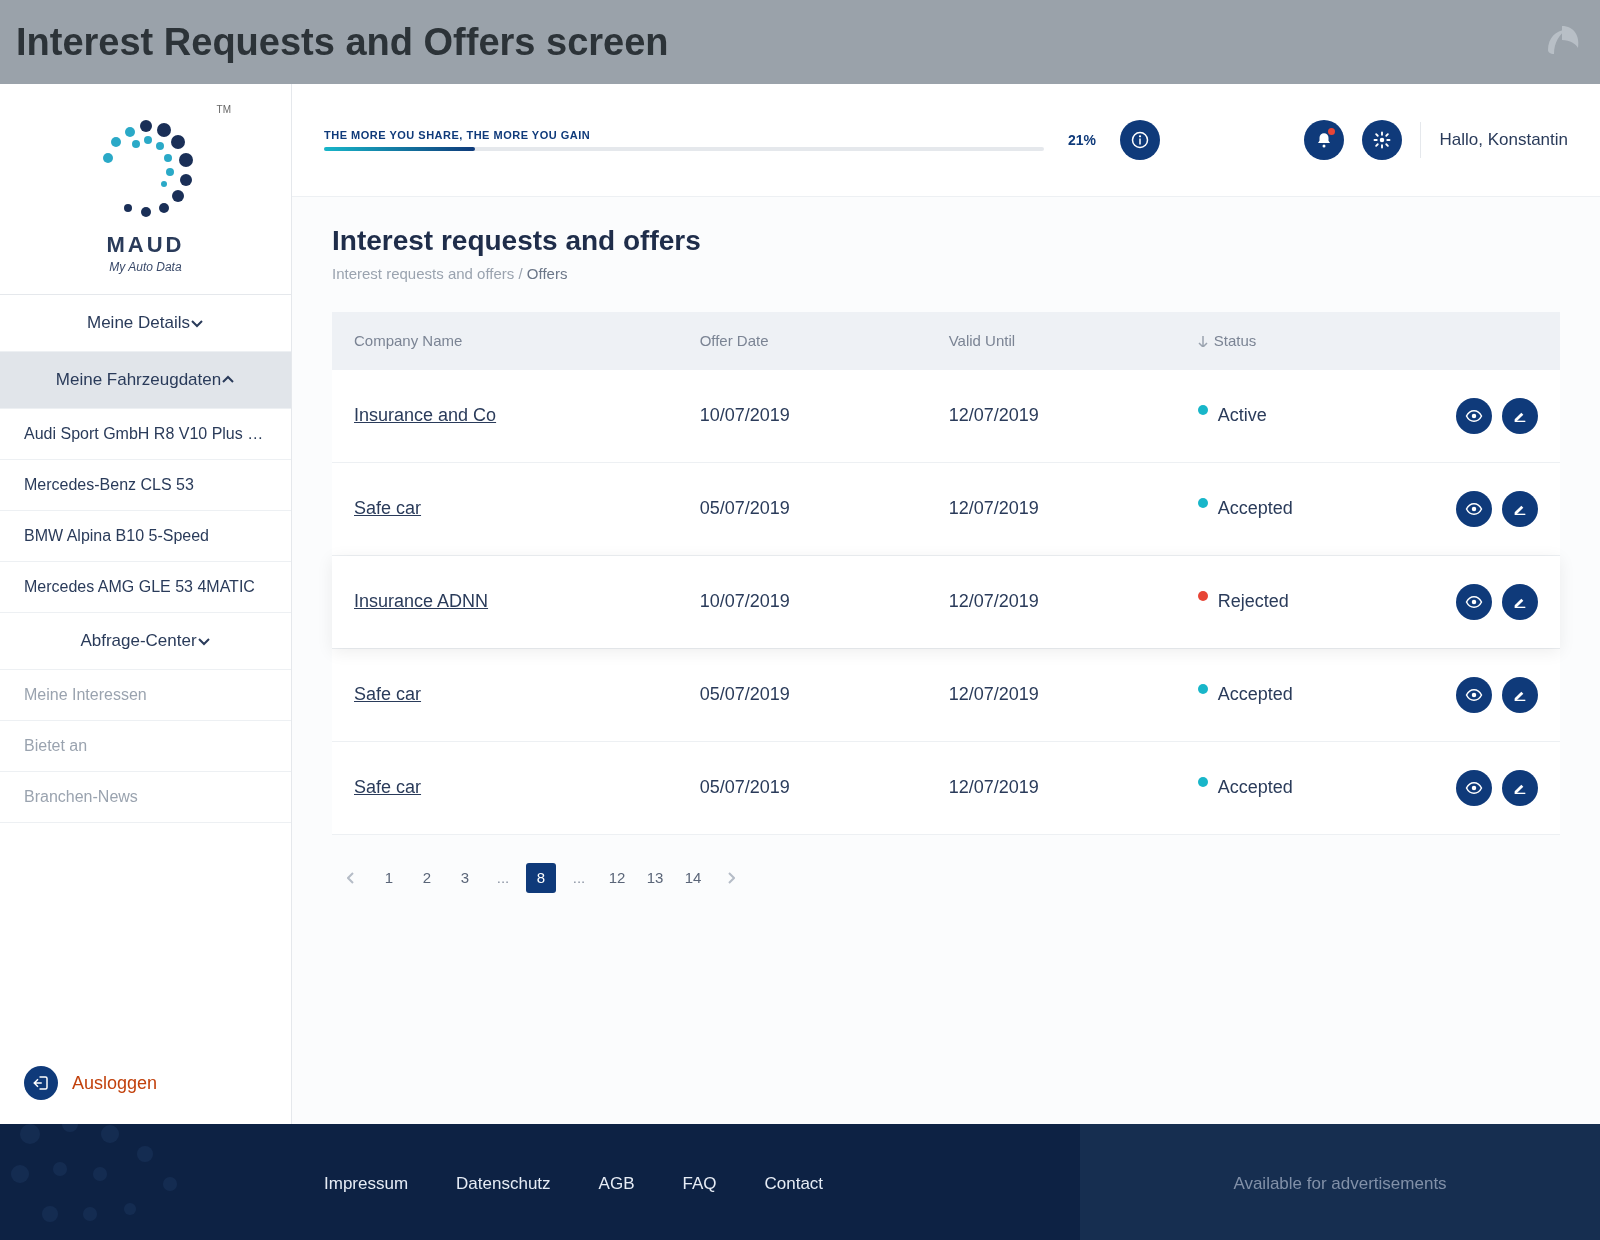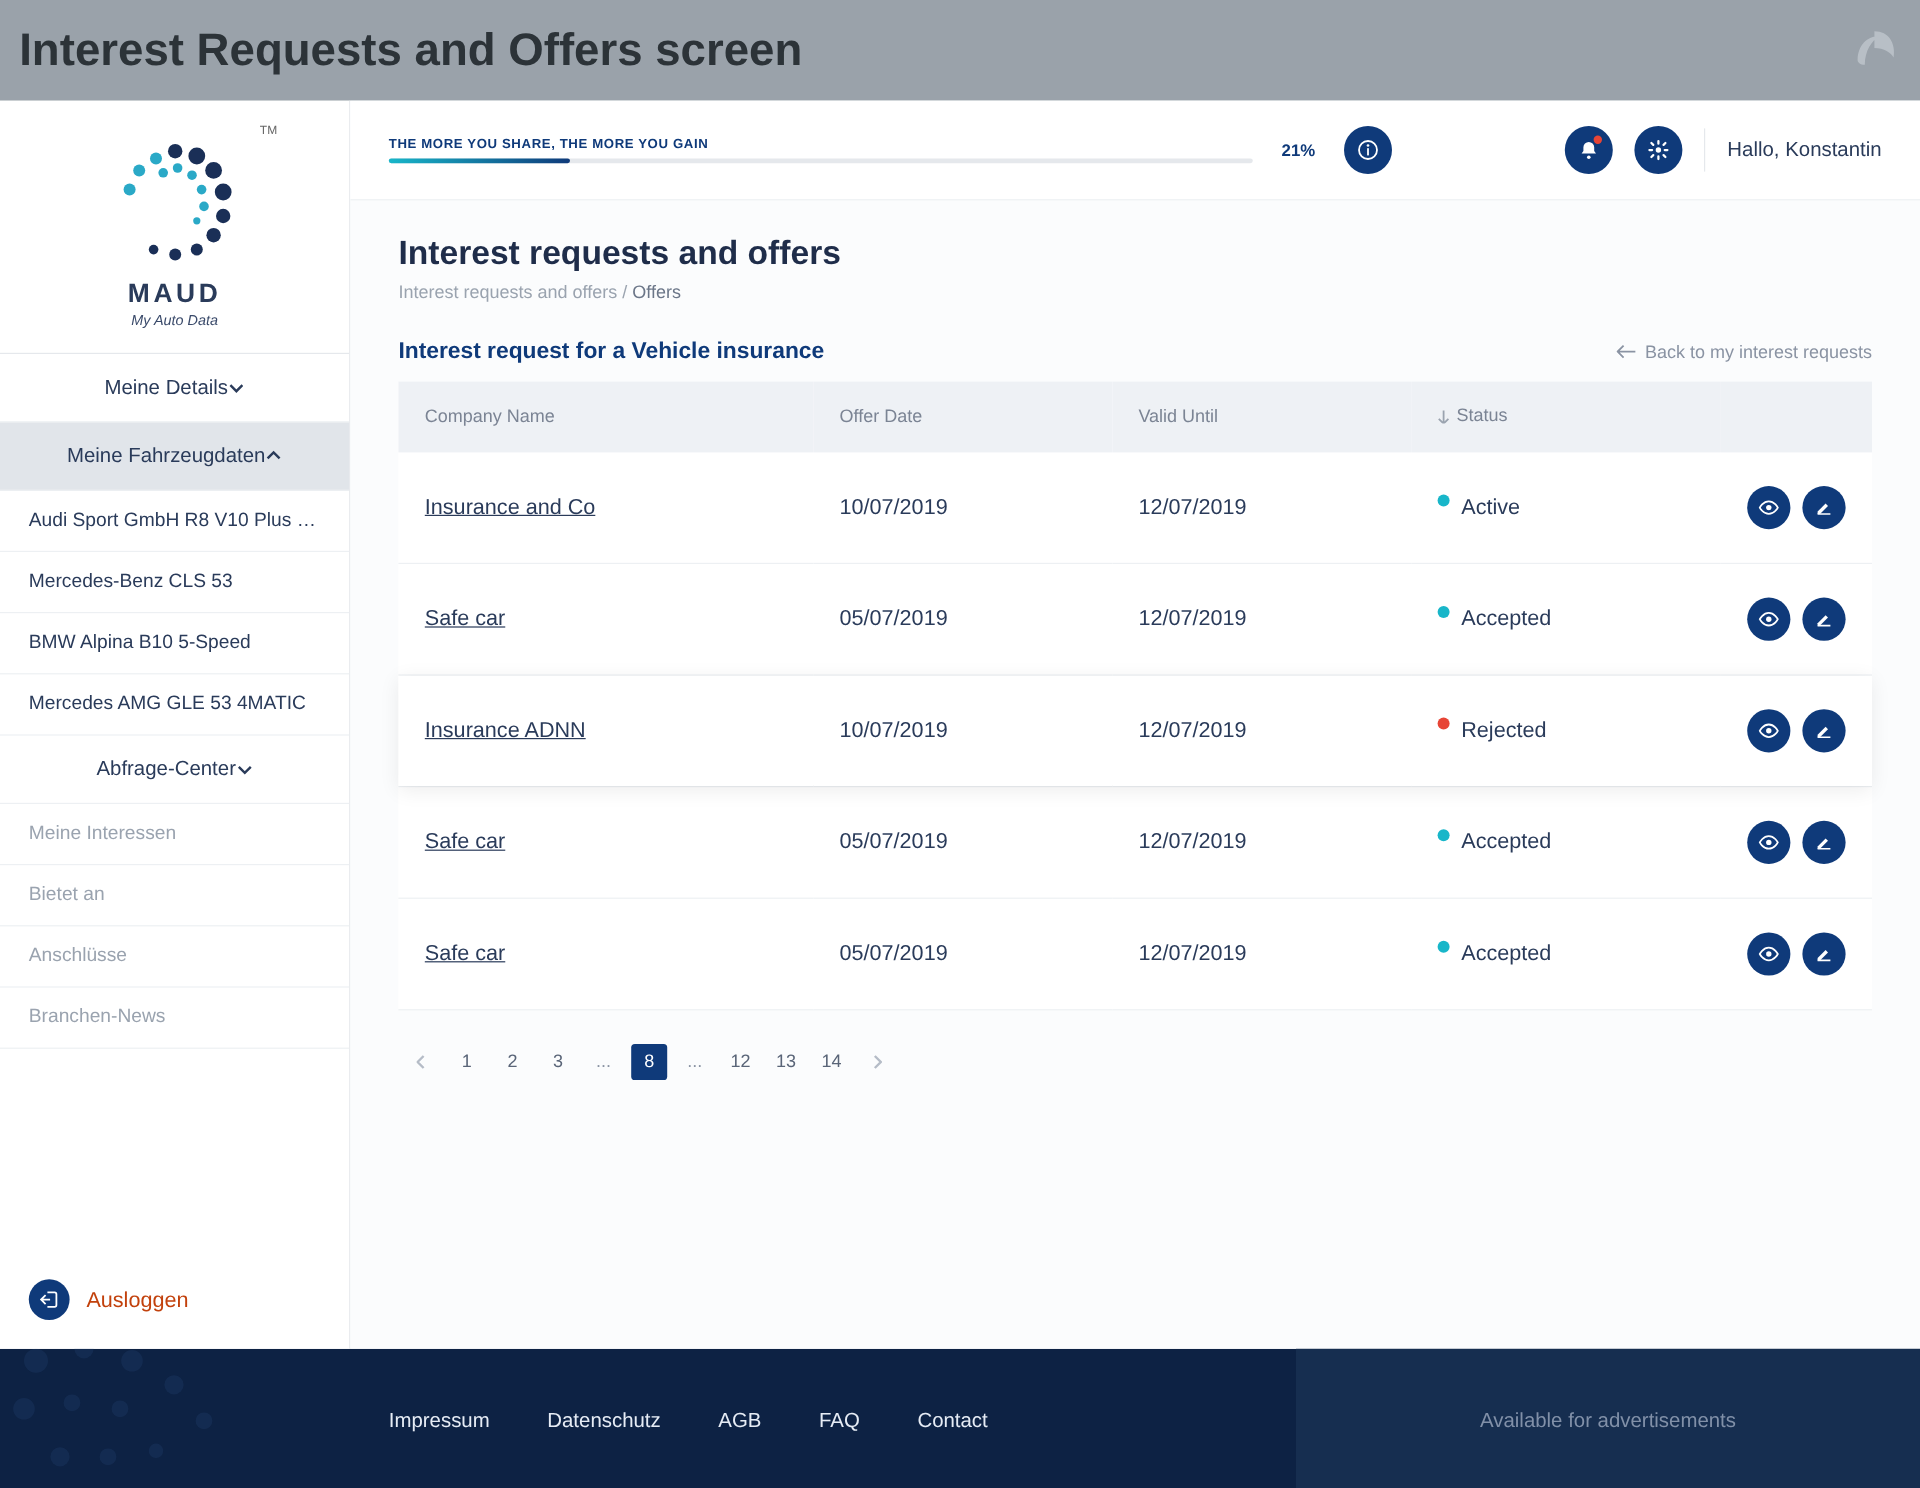--- a/index.html
+++ b/index.html
@@ -19,21 +19,21 @@
   .nav-item { display:flex; align-items:center; justify-content:center; padding:18px 24px; font-size:17px; color:#2a3b5a; cursor:pointer; border-bottom:1px solid #edf0f3;}
   .nav-item.expanded { background:#e1e5ea;}
   .chev { width:14px; height:14px; }
   .nav-sub { padding:16px 24px; font-size:16px; color:#2a3b5a; border-bottom:1px solid #edf0f3; cursor:pointer; white-space:nowrap; overflow:hidden; text-overflow:ellipsis;}
   .nav-sub.muted { color:#9aa3af; }
   .sidebar-spacer { flex:1;}
   .logout { display:flex; align-items:center; gap:14px; padding:24px; font-size:18px; color:#c2410c; cursor:pointer;}
   .logout-icon { width:34px;height:34px; border-radius:50%; background:#0f3a7a; display:flex;align-items:center;justify-content:center;}
   
   .main { flex:1; display:flex; flex-direction:column; background:#fbfcfd;}
-  .topbar { display:flex; align-items:center; padding:21px 32px; background:#fff; border-bottom:1px solid #edf0f3; gap:24px;}
+  .topbar { display:flex; align-items:center; padding:36px 32px; background:#fff; border-bottom:1px solid #edf0f3; gap:24px;}
   .progress-wrap { flex:1; display:flex; flex-direction:column; gap:6px;}
   .progress-label { font-size:11px; letter-spacing:0.5px; color:#0f3a7a; font-weight:700; text-transform:uppercase;}
   .progress-bar { height:4px; background:#e5e8ec; border-radius:2px; position:relative; width:720px;}
   .progress-fill { position:absolute; left:0; top:0; bottom:0; width:21%; background:linear-gradient(90deg,#18b6c9,#0f3a7a); border-radius:2px;}
   .progress-pct { font-size:14px; color:#0f3a7a; font-weight:700;}
   .topbar-right { display:flex; align-items:center; gap:18px;}
   .icon-btn { width:40px;height:40px; border-radius:50%; background:#0f3a7a; display:flex;align-items:center;justify-content:center; cursor:pointer;}
   .divider-v { width:1px; height:36px; background:#e5e8ec;}
   .greet { font-size:17px; color:#2a3b5a;}
   .content { padding:28px 40px 20px;}
@@ -137,21 +137,20 @@
         <div class="nav-item">
           <span>Abfrage-Center</span>
       <span>
         <svg class="chev" viewBox="0 0 14 14">
               <path d="M2 5l5 5 5-5" fill="none" stroke="#2a3b5a" stroke-width="2"></path>
             </svg>
       </span>
         </div>
         <div class="nav-sub muted">Meine Interessen</div>
         <div class="nav-sub muted">Bietet an</div>
-        <div class="nav-sub muted">Anschlüsse</div>
         <div class="nav-sub muted">Branchen-News</div>
       </nav>
     <div class="sidebar-spacer"></div>
     <div class="logout">
       <span class="logout-icon">
         <svg width="18" height="18" viewBox="0 0 24 24">
             <path d="M10 4h8a2 2 0 0 1 2 2v12a2 2 0 0 1-2 2h-8" fill="none" stroke="#fff" stroke-width="2"></path>
             <path d="M3 12h10M8 7l-5 5 5 5" fill="none" stroke="#fff" stroke-width="2"></path>
           </svg>
       </span>
@@ -192,31 +191,20 @@
         </span>
         <div class="divider-v"></div>
         <div class="greet">Hallo, Konstantin</div>
       </div>
     </div>
 
     <div class="content">
       <h2 class="page-title">Interest requests and offers</h2>
       <div class="breadcrumb">
         <span>Interest requests and offers</span><span> / </span><span class="current">Offers</span>
-      </div>
-      <div class="section-row">
-        <div class="section-title">Interest request for a Vehicle insurance</div>
-        <div class="backlink">
-          <span>
-              <svg width="16" height="12" viewBox="0 0 16 12">
-                <path d="M6 1 1 6l5 5M1 6h15" fill="none" stroke="#8a93a3" stroke-width="1.5"></path>
-              </svg>
-            </span>
-          <span>Back to my interest requests</span>
-        </div>
       </div>
 
       <table class="offers">
         <thead>
           <tr>
             <th>Company Name</th>
             <th>Offer Date</th>
             <th>Valid Until</th>
             <th>
               <span class="sort-ind">

